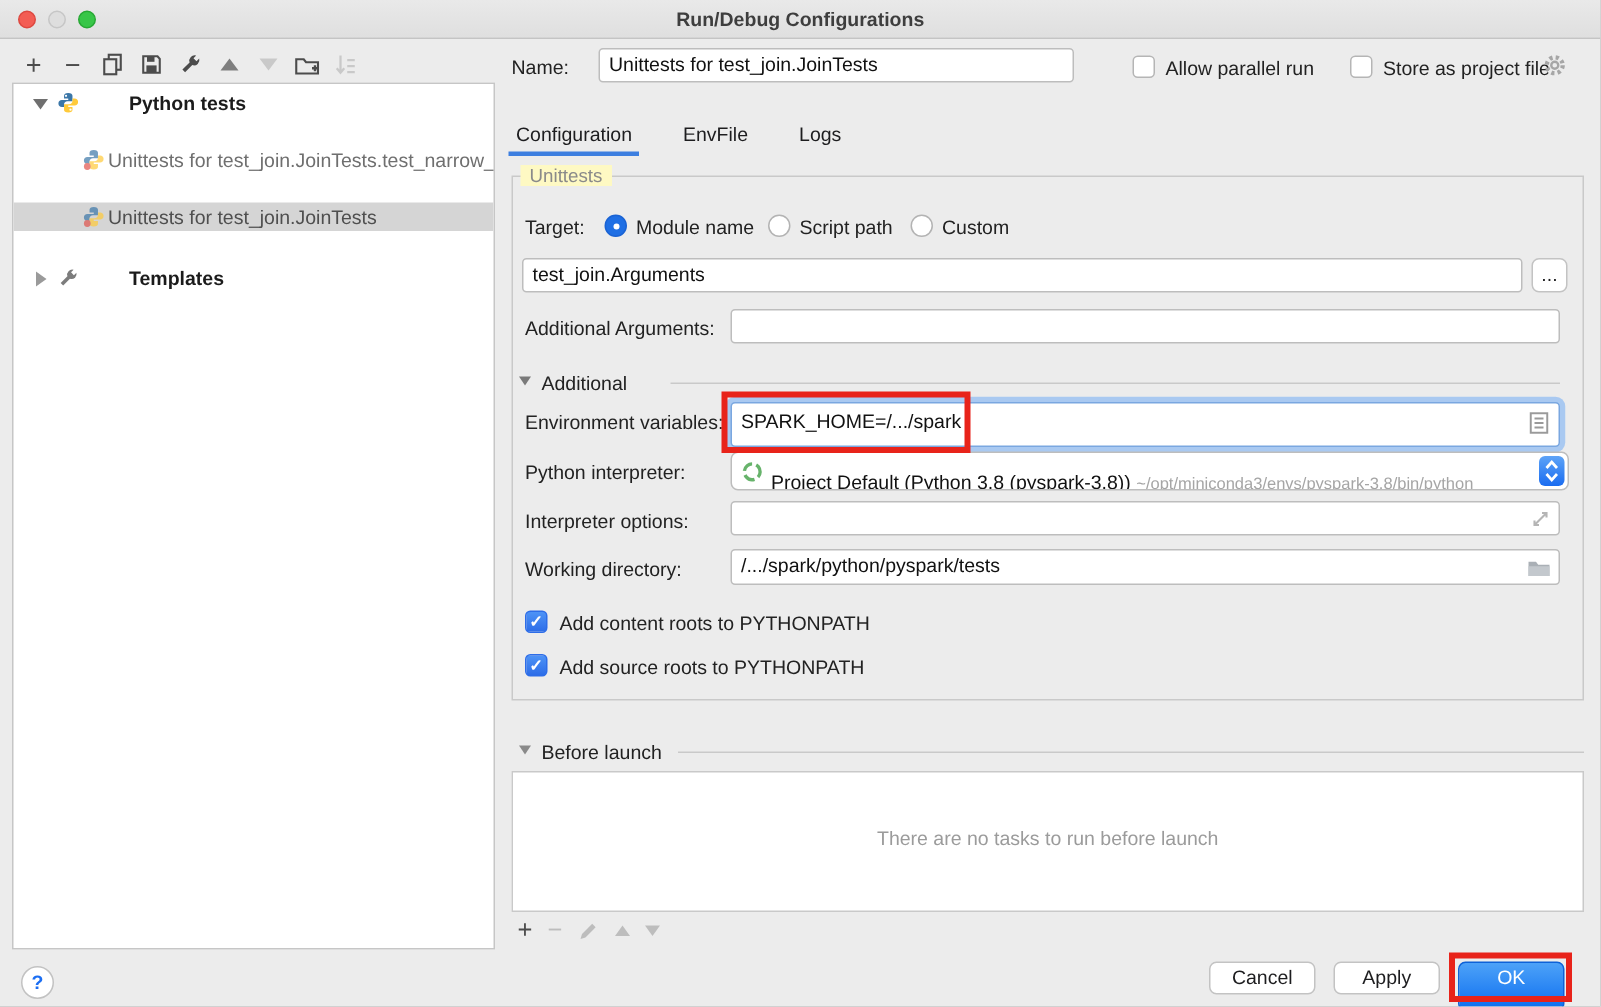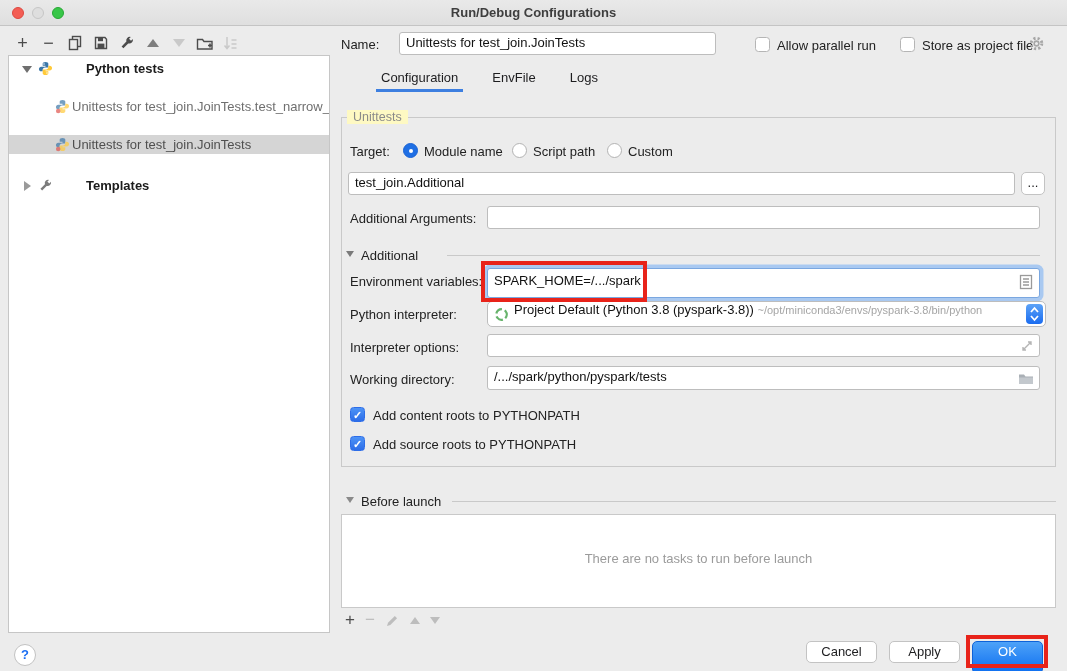--- a/index.html
+++ b/index.html
@@ -40,21 +40,21 @@
 
   
   .flabel { position:absolute; font-size:13px; color:#222; }
   .tfield { position:absolute; background:#fff; border:1px solid #bdbdbd; border-radius:3px;
             font-size:13px; padding:2px 6px 0 6px; color:#111; white-space:nowrap; overflow:hidden; }
   .check { position:absolute; width:15px; height:15px; border-radius:3.5px; background:#fff; border:1px solid #b5b5b5; }
   .check.on { background:linear-gradient(#4d93f6,#2d6de8); border:1px solid #2d6de8; color:#fff;
               font-size:11px; font-weight:700; text-align:center; line-height:14px; }
 
   
-  .tabs { position:absolute; left:341px; top:66px; display:flex; gap:28px;margin-left:37px; }
+  .tabs { position:absolute; left:341px; top:78px; display:flex; gap:28px; }
   .tab { padding:4px 3px 7px 3px; font-size:13px; color:#1d1d1f; position:relative; }
   .tab.active::after { content:""; position:absolute; left:-2px; right:-2px; bottom:0; height:3px; background:#3d7fe0; }
 
   
   .groupbox { position:absolute; left:341px; top:117px; width:715px; height:350px; border:1px solid #c9c9c9; }
   .grouplabel { position:absolute; left:347px; top:110px; background:#fef9c3; padding:0 6px;
                 color:#8a8a8a; font-size:12.5px; }
   .radio { position:absolute; width:15px; height:15px; border-radius:50%; background:#fff; border:1px solid #b3b3b3; }
   .radio.on { background:#1f6fe4; border:1px solid #1a63d4; }
   .radio.on::after { content:""; position:absolute; left:4.5px; top:4.5px; width:4px; height:4px; border-radius:50%; background:#fff; }
@@ -197,21 +197,21 @@
 
   <span class="flabel" style="left:350px;top:144px">Target:</span>
   <div class="radio on" style="left:403px;top:143px"></div>
   <span class="flabel" style="left:424px;top:144px">Module name</span>
   <div class="radio" style="left:512px;top:143px"></div>
   <span class="flabel" style="left:533px;top:144px">Script path</span>
   <div class="radio" style="left:607px;top:143px"></div>
   <span class="flabel" style="left:628px;top:144px">Custom</span>
 
   <div class="tfield" style="left:348px;top:172px;width:667px;height:23px">
-    <span>test_join.Additional</span>
+    <span>test_join.Arguments</span>
   </div>
   <div class="btn" style="left:1021px;top:172px;width:24px;height:23px;line-height:19px">...</div>
 
   <span class="flabel" style="left:350px;top:211px">Additional Arguments:</span>
   <div class="tfield" style="left:487px;top:206px;width:553px;height:23px">
     <span></span>
   </div>
 
   <div class="sectri" style="left:346px;top:251px"></div>
   <span class="flabel" style="left:361px;top:248px">Additional</span>
@@ -220,21 +220,21 @@
   <span class="flabel" style="left:350px;top:274px">Environment variables:</span>
   <div class="tfield" style="left:487px;top:268px;width:553px;height:30px;box-shadow:0 0 0 3.5px #a9c9f1;border-color:#7aa7e0;padding-top:4px">
     <span>SPARK_HOME=/.../spark</span>
     <svg style="position:absolute;right:6px;top:5px" width="14" height="16" viewBox="0 0 14 16">
       <rect x="1.5" y="1.5" width="11" height="13" fill="#fff" stroke="#9a9a9a" stroke-width="1.3"></rect>
       <path d="M4 5h6M4 8h6M4 11h6" stroke="#9a9a9a" stroke-width="1.3"></path>
     </svg>
   </div>
 
   <span class="flabel" style="left:350px;top:307px">Python interpreter:</span>
-  <div class="tfield" style="left:487px;top:301px;width:559px;height:26px;border-radius:5px;padding-top:0">
+  <div class="tfield" style="left:487px;top:301px;width:559px;height:26px;border-radius:5px;padding-top:12px">
     <svg style="position:absolute;left:6px;top:5px" width="15" height="15" viewBox="0 0 16 16">
       <circle cx="8" cy="8" r="5.6" fill="none" stroke="#67b36b" stroke-width="2.4" stroke-dasharray="8 3 8 3" transform="rotate(-40 8 8)"></circle>
     </svg>
     <span style="margin-left:20px">Project Default (Python 3.8 (pyspark-3.8))</span>
     <span class="pathtxt">~/opt/miniconda3/envs/pyspark-3.8/bin/python</span>
     <div class="stepper" style="right:2px;top:2px;bottom:2px">
       <svg width="17" height="20" viewBox="0 0 17 20">
         <path d="M5 8l3.5-4L12 8M5 12l3.5 4L12 12" fill="none" stroke="#fff" stroke-width="1.8"></path>
       </svg>
     </div>

